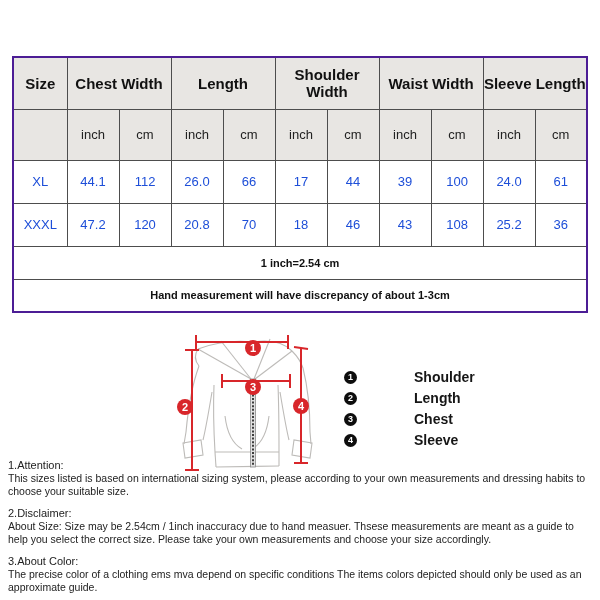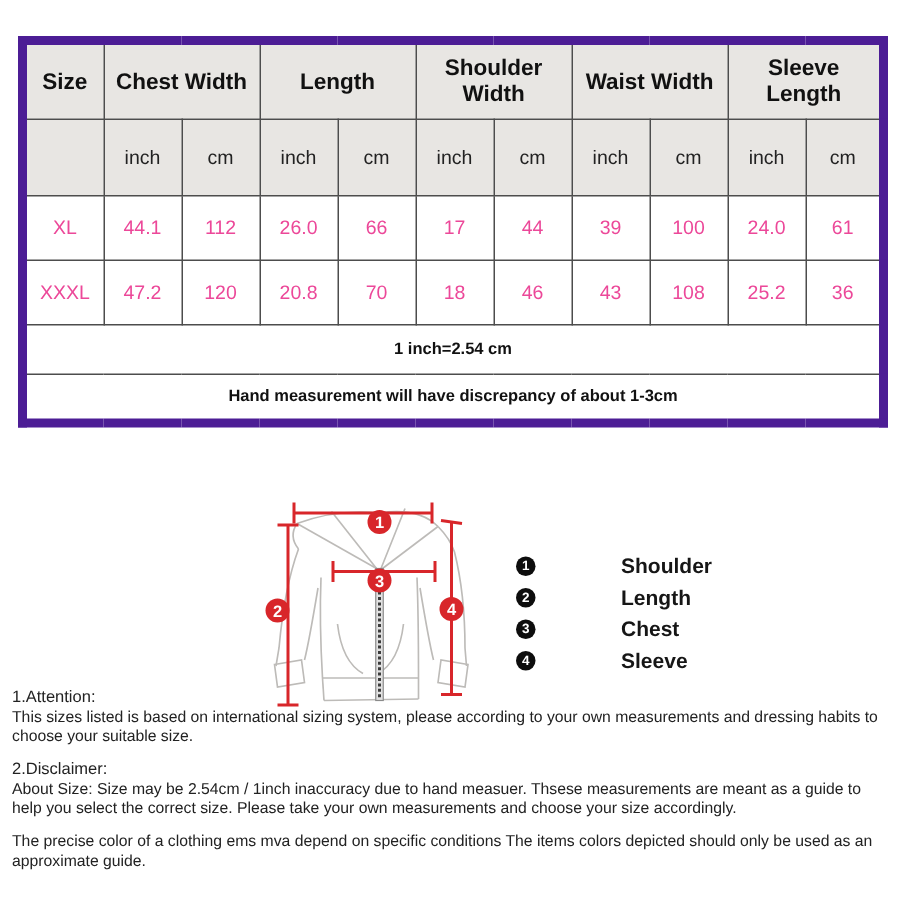--- a/index.html
+++ b/index.html
@@ -3,37 +3,37 @@
 <meta charset="utf-8">
 <style>
   html,body{margin:0;padding:0;}
   body{
     width:600px;height:600px;position:relative;background:#ffffff;
     font-family:"Liberation Sans",sans-serif;color:#1c1c1c;overflow:hidden;
   }
 
   
   .size-table{
-    position:absolute;left:12px;top:24px;width:576px;
+    position:absolute;left:12px;top:56px;width:576px;
     border-collapse:collapse;table-layout:fixed;
-    border:6px solid #4c1d95;
+    border:2px solid #4c1d95;
   }
   .size-table td,.size-table th{
     border:1px solid #4d4d4d;text-align:center;vertical-align:middle;
     padding:0;overflow:hidden;
   }
   .col-size{width:54px;}
   .col-val{width:52px;}
   .row-head{height:52px;}
   .row-units{height:51px;}
   .row-data{height:43px;}
   .row-note{height:33px;}
   .hdr{background:#e8e6e3;font-size:15px;font-weight:bold;color:#111;line-height:1.15;}
   .unit{background:#e8e6e3;font-size:13px;font-weight:normal;color:#222;}
-  .val{background:#ffffff;font-size:13px;color:#ec4899;margin-left:16px;}
+  .val{background:#ffffff;font-size:13px;color:#1d4ed8;margin-left:16px;}
   .note{
     background:#ffffff;font-family:Liberation Sans, sans-serif;
     font-size:11px;font-weight:bold;color:#111;letter-spacing:0px;
   }
 
   
   .diagram-svg{position:absolute;left:165px;top:330px;}
   .legend{position:absolute;left:344px;top:370px;display:flex;flex-direction:column;gap:7px;}
   .legend-row{display:flex;align-items:center;gap:9px;height:14px;}
   .legend-num{
@@ -215,15 +215,16 @@
 <div class="sections">
   <div class="section">
     <div class="section-title">1.Attention:</div>
     <div class="section-body">This sizes listed is based on international sizing system, please according to your own measurements and dressing habits to choose your suitable size.</div>
   </div>
   <div class="section">
     <div class="section-title">2.Disclaimer:</div>
     <div class="section-body">About Size: Size may be 2.54cm / 1inch inaccuracy due to hand measuer. Thsese measurements are meant as a guide to help you select the correct size. Please take your own measurements and choose your size accordingly.</div>
   </div>
   <div class="section">
+    <div class="section-title">3.About Color:</div>
     <div class="section-body">The precise color of a clothing ems mva depend on specific conditions The items colors depicted should only be used as an approximate guide.</div>
   </div>
 </div>
 
 </body></html>

